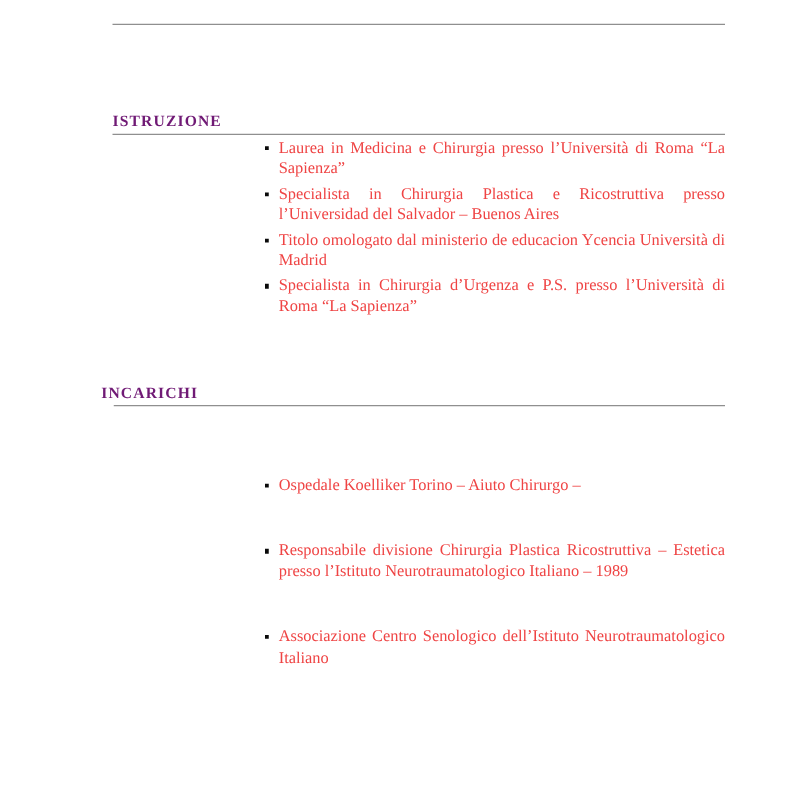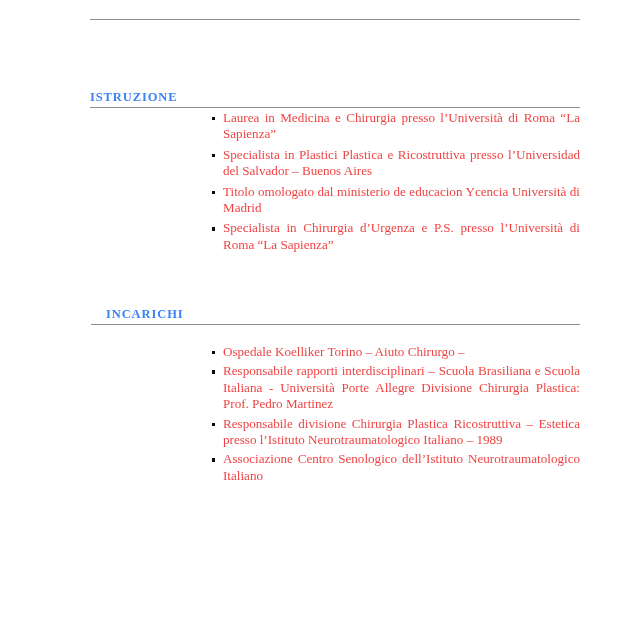--- a/index.html
+++ b/index.html
@@ -38,33 +38,33 @@
     left: 0;
     top: 0;
     width: 640px;
   }
 
   .section-head {
     position: absolute;
     font-size: 12.5px;
     font-weight: bold;
     letter-spacing: 0.9px;
-    color: #3b82f6;
+    color: #701a75;
     white-space: nowrap;
   }
   .section-rule {
     position: absolute;
     height: 0;
     border-top: 1.3px solid #8f8f8f;
   }
 
   #head-istruzione { left: 90px; top: 90px; }
   #rule-istruzione { left: 90px; top: 107px; width: 490px; }
 
-  #head-incarichi  { left: 106px; top: 307px; }
+  #head-incarichi  { left: 81px; top: 307px; }
   #rule-incarichi  { left: 91px; top: 324px; width: 489px; }
 
   
   ul.bullets {
     position: absolute;
     margin: 0;
     padding: 0;
     list-style: none;
     left: 212px;
     width: 368px;
@@ -84,21 +84,21 @@
   }
   ul.bullets > li::before {
     content: "";
     position: absolute;
     left: 0px;
     top: 7px;
     width: 3.2px;
     height: 3.2px;
     background: #0a0a0a;
   }
-  ul.bullets > li.tight { margin-bottom: 3px; }
+  ul.bullets > li.tight { margin-bottom: 3px; margin-top: 36px; }
 
   
   .clip-bottom {
     position: absolute;
     left: 0;
     top: 637px;
     width: 640px;
     height: 3px;
     background: #ffffff;
   }
@@ -110,31 +110,30 @@
 
   <div class="top-rule"></div>
 
   <div class="content">
 
     <div class="section-head" id="head-istruzione">ISTRUZIONE</div>
     <div class="section-rule" id="rule-istruzione"></div>
 
     <ul class="bullets" id="list-istruzione">
       <li>Laurea in Medicina e Chirurgia presso l’Università di Roma “La Sapienza”</li>
-      <li>Specialista in Plastici Plastica e Ricostruttiva presso l’Universidad del Salvador – Buenos Aires</li>
+      <li>Specialista in Chirurgia Plastica e Ricostruttiva presso l’Universidad del Salvador – Buenos Aires</li>
       <li>Titolo omologato dal ministerio de educacion Ycencia Università di Madrid</li>
       <li>Specialista in Chirurgia d’Urgenza e P.S. presso l’Università di Roma “La Sapienza”</li>
     </ul>
 
     <div class="section-head" id="head-incarichi">INCARICHI</div>
     <div class="section-rule" id="rule-incarichi"></div>
 
     <ul class="bullets" id="list-incarichi">
       <li class="tight">Ospedale Koelliker Torino – Aiuto Chirurgo –</li>
-      <li class="tight">Responsabile rapporti interdisciplinari – Scuola Brasiliana e Scuola Italiana - Università Porte Allegre Divisione Chirurgia Plastica: Prof. Pedro Martinez</li>
       <li class="tight">Responsabile divisione Chirurgia Plastica Ricostruttiva – Estetica presso l’Istituto Neurotraumatologico Italiano – 1989</li>
       <li class="tight">Associazione  Centro  Senologico  dell’Istituto Neurotraumatologico Italiano</li>
     </ul>
 
   </div>
 
   <div class="clip-bottom"></div>
 </div>
 
 </body></html>

